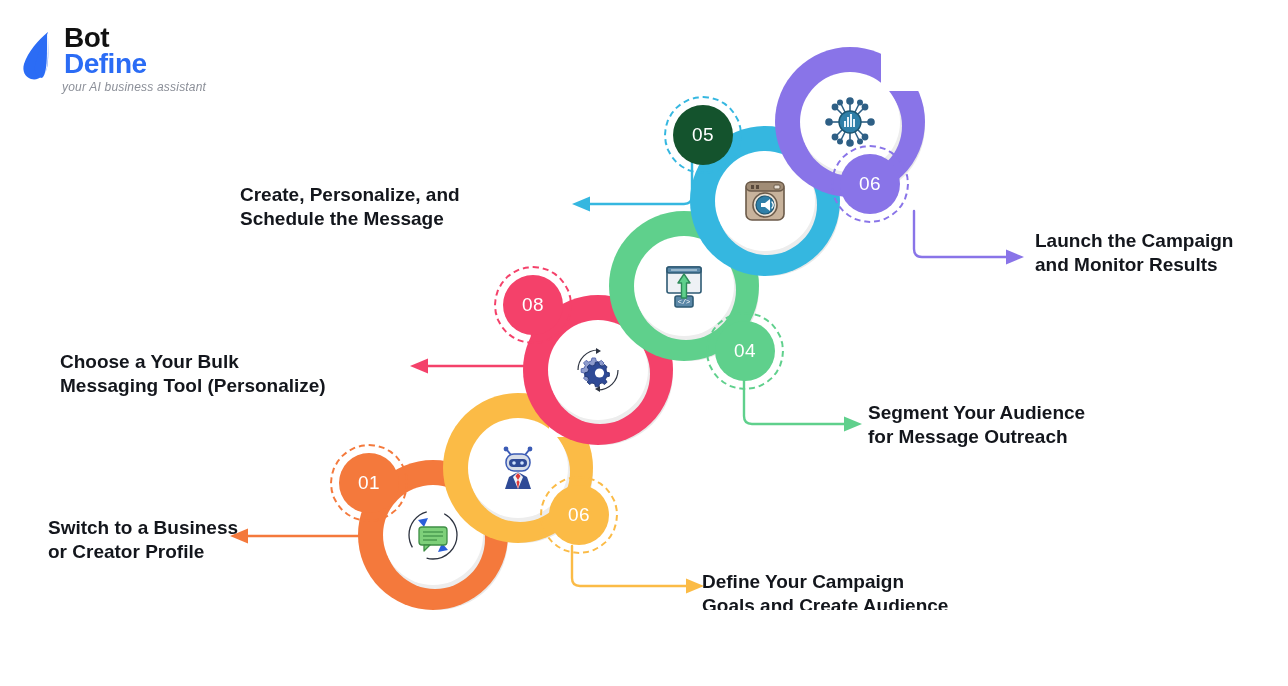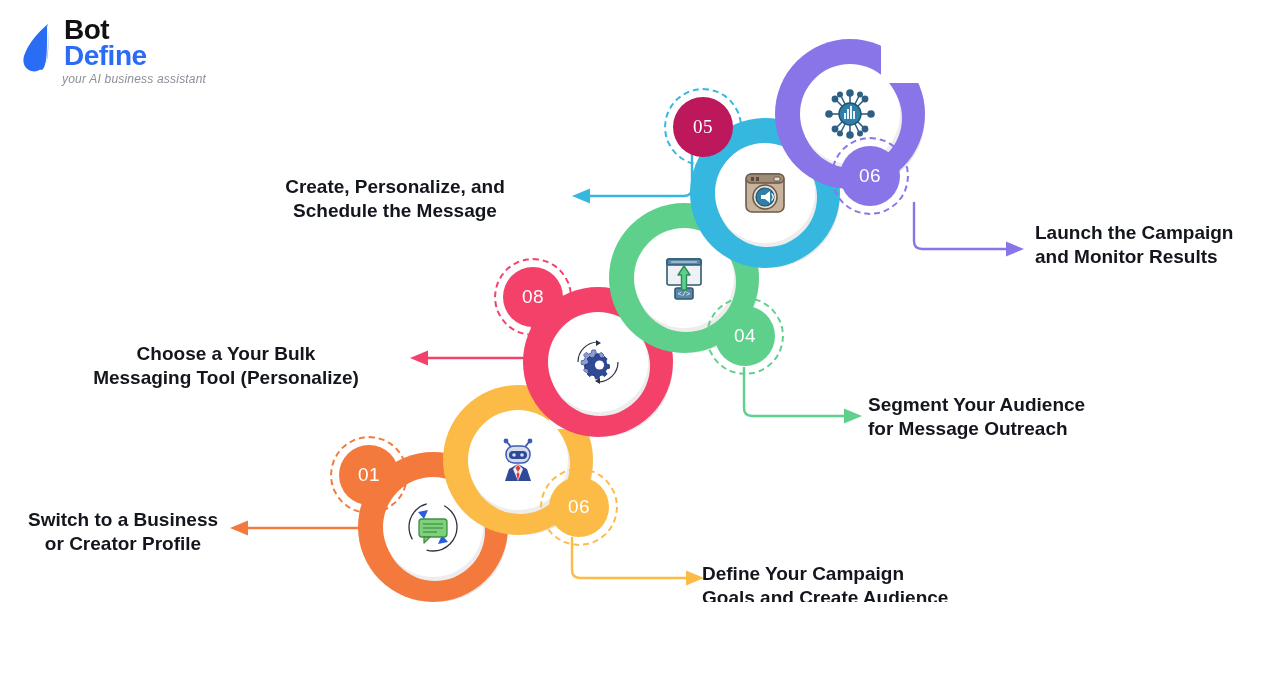--- a/index.html
+++ b/index.html
@@ -10,20 +10,21 @@
   body {
     font-family: "Liberation Sans", sans-serif;
     -webkit-font-smoothing: antialiased;
   }
   #stage {
     position: relative;
     width: 1288px;
     height: 602px;
     background: #ffffff;
     overflow: hidden;
+    margin-top: 8px;
   }
 
   
   .logo {
     position: absolute;
     left: 16px;
     top: 10px;
     width: 200px;
     height: 80px;
   }
@@ -160,21 +161,21 @@
 
   
   .step-label {
     position: absolute;
     font-size: 19px;
     font-weight: bold;
     color: #13161c;
     line-height: 1.28;
     white-space: nowrap;
   }
-  .label-right { text-align: center; }
+  .label-right { text-align: left; }
   .label-left  { text-align: left; }
 </style>
 </head>
 <body>
 
 <div id="stage">
 
   <div class="logo">
     <div class="logo-mark">
       <svg width="44" height="52" viewBox="0 0 44 52">
@@ -239,21 +240,21 @@
         <line x1="19" y1="26" x2="39" y2="26" stroke="#3f8f46" stroke-width="1.2"></line>
         <line x1="19" y1="30" x2="39" y2="30" stroke="#3f8f46" stroke-width="1.2"></line>
         <line x1="19" y1="34" x2="33" y2="34" stroke="#3f8f46" stroke-width="1.2"></line>
       </svg>
     </div>
   </div>
   <div class="badge-wrap" style="left:330px; top:436px;">
     <div class="badge-dash" style="border-color:#F4793C;"></div>
     <div class="badge-fill" style="background:#F4793C;">01</div>
   </div>
-  <div class="step-label label-right" style="left:8px; top:508px; width:230px;">
+  <div class="step-label label-right" style="left:0px; top:508px; width:230px;padding-left:48px;">
     <div>Switch to a Business</div>
     <div>or Creator Profile</div>
   </div>
 
   <div class="step-main" style="left:443px; top:385px;">
     <div class="ring-shadow"></div>
     <div class="ring" style="background:#FBBB46;"></div>
     <div class="ring-notch">
       <svg width="46" height="46" viewBox="0 0 46 46">
           <path d="M0 0 H46 V46 H0 Z" fill="#ffffff"></path>
@@ -334,21 +335,21 @@
       <svg width="56" height="56" viewBox="0 0 56 56">
         <rect x="11" y="9" width="34" height="26" rx="2" fill="#eef1f5" stroke="#2e5a74" stroke-width="1.6"></rect>
         <rect x="11" y="9" width="34" height="6" rx="2" fill="#5b88a8" stroke="#2e5a74" stroke-width="1.6"></rect>
         <line x1="15" y1="12" x2="41" y2="12" stroke="#d5e6f0" stroke-width="1"></line>
         <rect x="19" y="38" width="18" height="11" rx="2" fill="#5b88a8" stroke="#2e5a74" stroke-width="1.6"></rect>
         <text x="28" y="46" font-size="7" fill="#ffffff" text-anchor="middle" font-family="Liberation Mono, monospace">&lt;/&gt;</text>
         <path d="M28 16 L34 25 L30.5 25 L30.5 40 L25.5 40 L25.5 25 L22 25 Z" fill="#5FD08C" stroke="#2f8a5a" stroke-width="1.4" stroke-linejoin="round"></path>
       </svg>
     </div>
   </div>
-  <div class="badge-wrap" style="left:706px; top:297px;">
+  <div class="badge-wrap" style="left:706px; top:304px;">
     <div class="badge-dash" style="border-color:#5FD08C;"></div>
     <div class="badge-fill" style="background:#5FD08C;">04</div>
   </div>
   <div class="step-label label-left" style="left:868px; top:393px; width:300px;">
     <div>Segment Your Audience</div>
     <div>for Message Outreach</div>
   </div>
 
   <div class="step-main" style="left:690px; top:118px;">
     <div class="ring-shadow"></div>
@@ -368,21 +369,21 @@
         <rect x="36" y="11" width="6" height="4" rx="1" fill="#e8dfd4" stroke="#6b5a49" stroke-width="1"></rect>
         <circle cx="27" cy="31" r="12" fill="#e9e1d6" stroke="#6b5a49" stroke-width="1.6"></circle>
         <circle cx="27" cy="31" r="9" fill="#2f7fa8" stroke="#1d5672" stroke-width="1.2"></circle>
         <path d="M23 29 L27 29 L32 25 L32 37 L27 33 L23 33 Z" fill="#ffffff"></path>
         <path d="M34 28 q2.5 3 0 6" fill="none" stroke="#ffffff" stroke-width="1.3" stroke-linecap="round"></path>
       </svg>
     </div>
   </div>
   <div class="badge-wrap" style="left:664px; top:88px;">
     <div class="badge-dash" style="border-color:#35B7E0;"></div>
-    <div class="badge-fill" style="background:#be185d;font-family:Liberation Serif, serif;">05</div>
+    <div class="badge-fill" style="background:#14532d;">05</div>
   </div>
   <div class="step-label label-right" style="left:240px; top:175px; width:310px;">
     <div>Create, Personalize, and</div>
     <div>Schedule the Message</div>
   </div>
 
   <div class="step-main" style="left:775px; top:39px;">
     <div class="ring-shadow"></div>
     <div class="ring" style="background:#8974E8;"></div>
     <div class="ring-notch">

